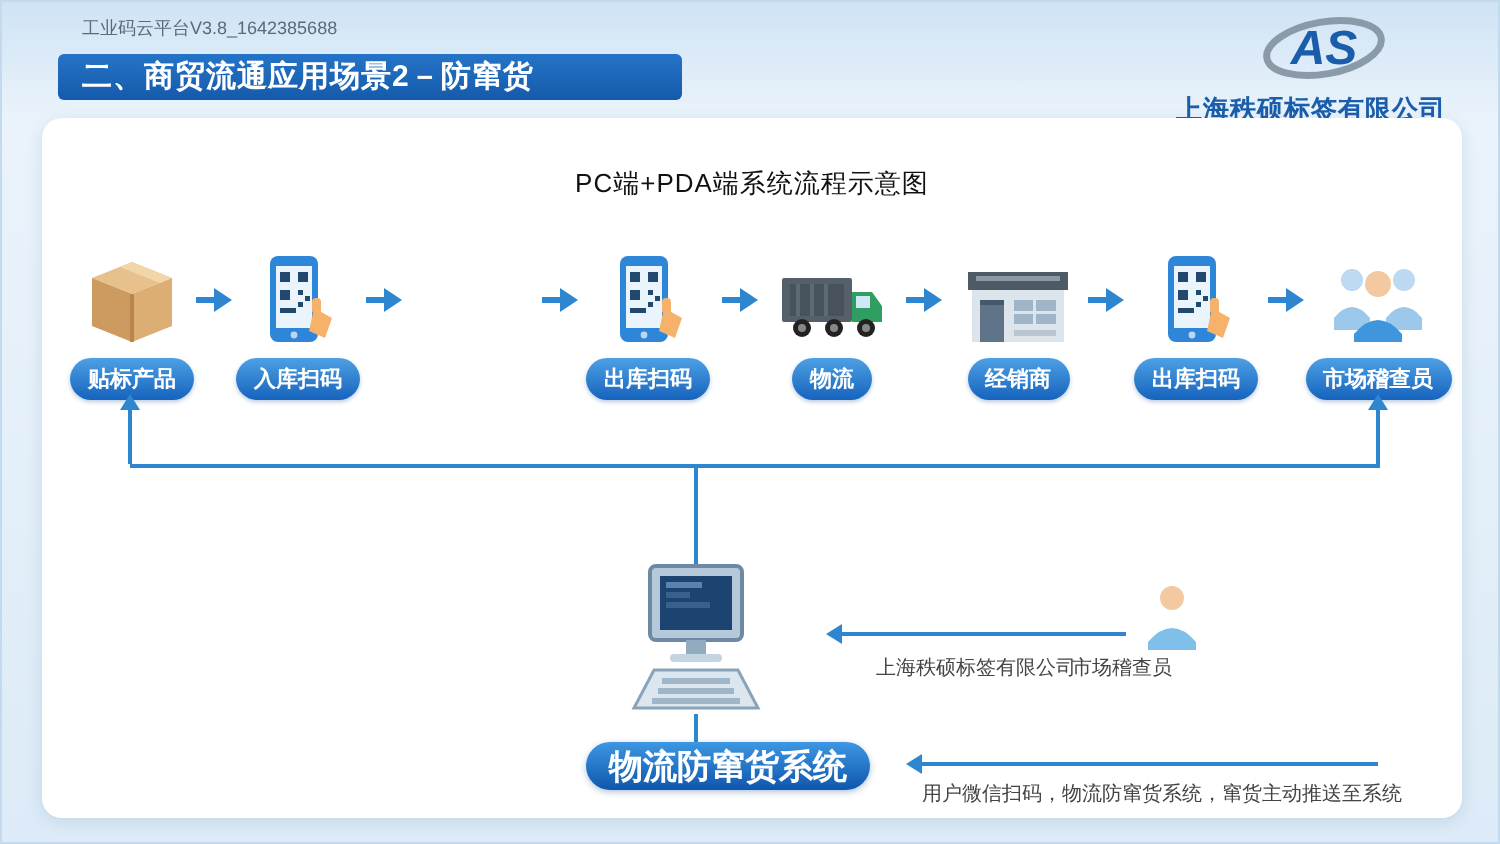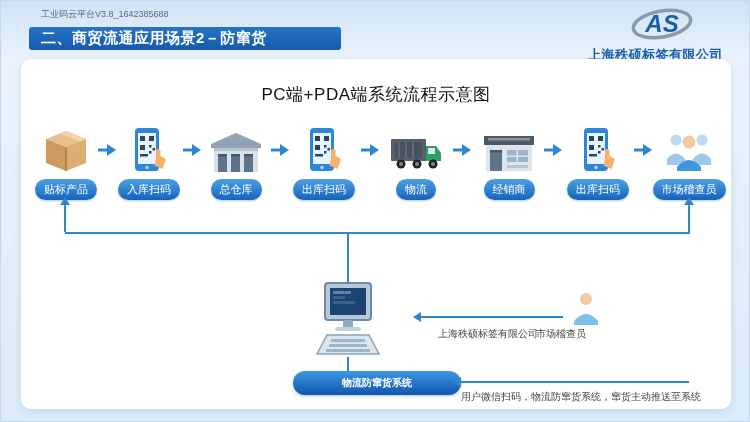--- a/index.html
+++ b/index.html
@@ -15,39 +15,39 @@
     background:linear-gradient(180deg,#2574c8,#155aab);border-radius:3px;
     display:flex;align-items:center;padding-left:12px;text-align:right;
   }
   .section-bar .t{color:#fff;font-weight:bold;font-size:15px;letter-spacing:.5px;white-space:nowrap;}
   .logo{position:absolute;right:54px;top:2px;}
   .company{position:absolute;right:26px;top:45px;font-size:13px;font-weight:bold;color:#1a5dab;letter-spacing:.5px;}
   .card{
     position:absolute;left:20px;top:58px;width:710px;height:350px;background:#fff;
     border-radius:10px;box-shadow:0 2px 8px rgba(80,120,160,.18);
   }
-  .diagram-title{position:absolute;left:0;top:24px;width:100%;text-align:center;font-size:17px;color:#111;font-weight:500;letter-spacing:.5px;}
+  .diagram-title{position:absolute;left:0;top:24px;width:100%;text-align:center;font-size:13px;color:#111;font-weight:500;letter-spacing:.5px;}
   .node{position:absolute;top:66px;width:76px;text-align:center;}
   .node .icon{height:48px;display:flex;align-items:flex-end;justify-content:center;}
   .pill{
     display:inline-block;margin-top:6px;padding:3px 9px;border-radius:11px;
-    background:linear-gradient(180deg,#4da0e4,#1663bd);color:#fff;font-size:11px;font-weight:normal;
+    background:linear-gradient(180deg,#4da0e4,#1663bd);color:#fff;font-size:11px;font-weight:bold;
     white-space:nowrap;box-shadow:0 1px 2px rgba(20,80,150,.3);
   }
   .flow-arrow{position:absolute;top:84px;}
   .hline{position:absolute;background:#2f86d0;height:2px;}
   .vline{position:absolute;background:#2f86d0;width:2px;}
   .tri-up{position:absolute;width:0;height:0;border-left:5px solid transparent;border-right:5px solid transparent;border-bottom:8px solid #2f86d0;}
   .tri-left{position:absolute;width:0;height:0;border-top:5px solid transparent;border-bottom:5px solid transparent;border-right:8px solid #2f86d0;}
   .abs{position:absolute;}
   .note{position:absolute;font-size:10px;color:#444;}
   .sys-pill{
-    position:absolute;left:272px;top:312px;width:168px;height:24px;border-radius:12px;
+    position:absolute;left:272px;top:312px;width:142px;height:24px;border-radius:12px;
     background:linear-gradient(180deg,#3d97e2,#0f56ad);display:flex;align-items:center;justify-content:center;
-    color:#fff;font-size:10px;font-weight:bold;box-shadow:0 1px 3px rgba(20,80,150,.35);
+    color:#fff;font-size:17px;font-weight:bold;box-shadow:0 1px 3px rgba(20,80,150,.35);
   }
 </style>
 </head>
 <body>
 
 <div class="page">
 
   <div class="platform-text">工业码云平台V3.8_1642385688</div>
 
   <div class="section-bar">
@@ -92,36 +92,20 @@
           <rect x="20" y="24" width="2.5" height="2.5" fill="#23486e"></rect>
           <rect x="11" y="27" width="8" height="2.5" fill="#23486e"></rect>
           <circle cx="18" cy="40.5" r="1.7" fill="#bcd7ef"></circle>
           <path d="M28 27 l9 5 -3.5 10 -8 -3.5 z" fill="#f6b26b"></path>
           <rect x="27" y="22" width="4.5" height="8" rx="2" fill="#f6b26b"></rect>
         </svg>
       </div>
       <div class="pill">入库扫码</div>
     </div>
 
-    <div class="node" style="left:177px">
-      <div class="icon">
-        <svg width="54" height="44" viewBox="0 0 54 44">
-          <polygon points="2,15 27,4 52,15 52,19 2,19" fill="#8fa3b5"></polygon>
-          <rect x="5" y="19" width="44" height="24" fill="#d9e1e8"></rect>
-          <rect x="5" y="19" width="44" height="3" fill="#b6c4d0"></rect>
-          <rect x="9" y="25" width="9" height="18" fill="#5f7488"></rect>
-          <rect x="22" y="25" width="9" height="18" fill="#5f7488"></rect>
-          <rect x="35" y="25" width="9" height="18" fill="#5f7488"></rect>
-          <rect x="9" y="25" width="9" height="2.5" fill="#44586b"></rect>
-          <rect x="22" y="25" width="9" height="2.5" fill="#44586b"></rect>
-          <rect x="35" y="25" width="9" height="2.5" fill="#44586b"></rect>
-        </svg>
-      </div>
-      <div class="pill">总仓库</div>
-    </div>
 
     <div class="node" style="left:265px">
       <div class="icon">
         <svg width="40" height="46" viewBox="0 0 40 46">
           <rect x="6" y="1" width="24" height="43" rx="4" fill="#2e86d8"></rect>
           <rect x="9" y="6" width="18" height="31" fill="#eaf4fc"></rect>
           <rect x="11" y="9" width="5" height="5" fill="#23486e"></rect>
           <rect x="20" y="9" width="5" height="5" fill="#23486e"></rect>
           <rect x="11" y="18" width="5" height="5" fill="#23486e"></rect>
           <rect x="20" y="18" width="2.5" height="2.5" fill="#23486e"></rect>

